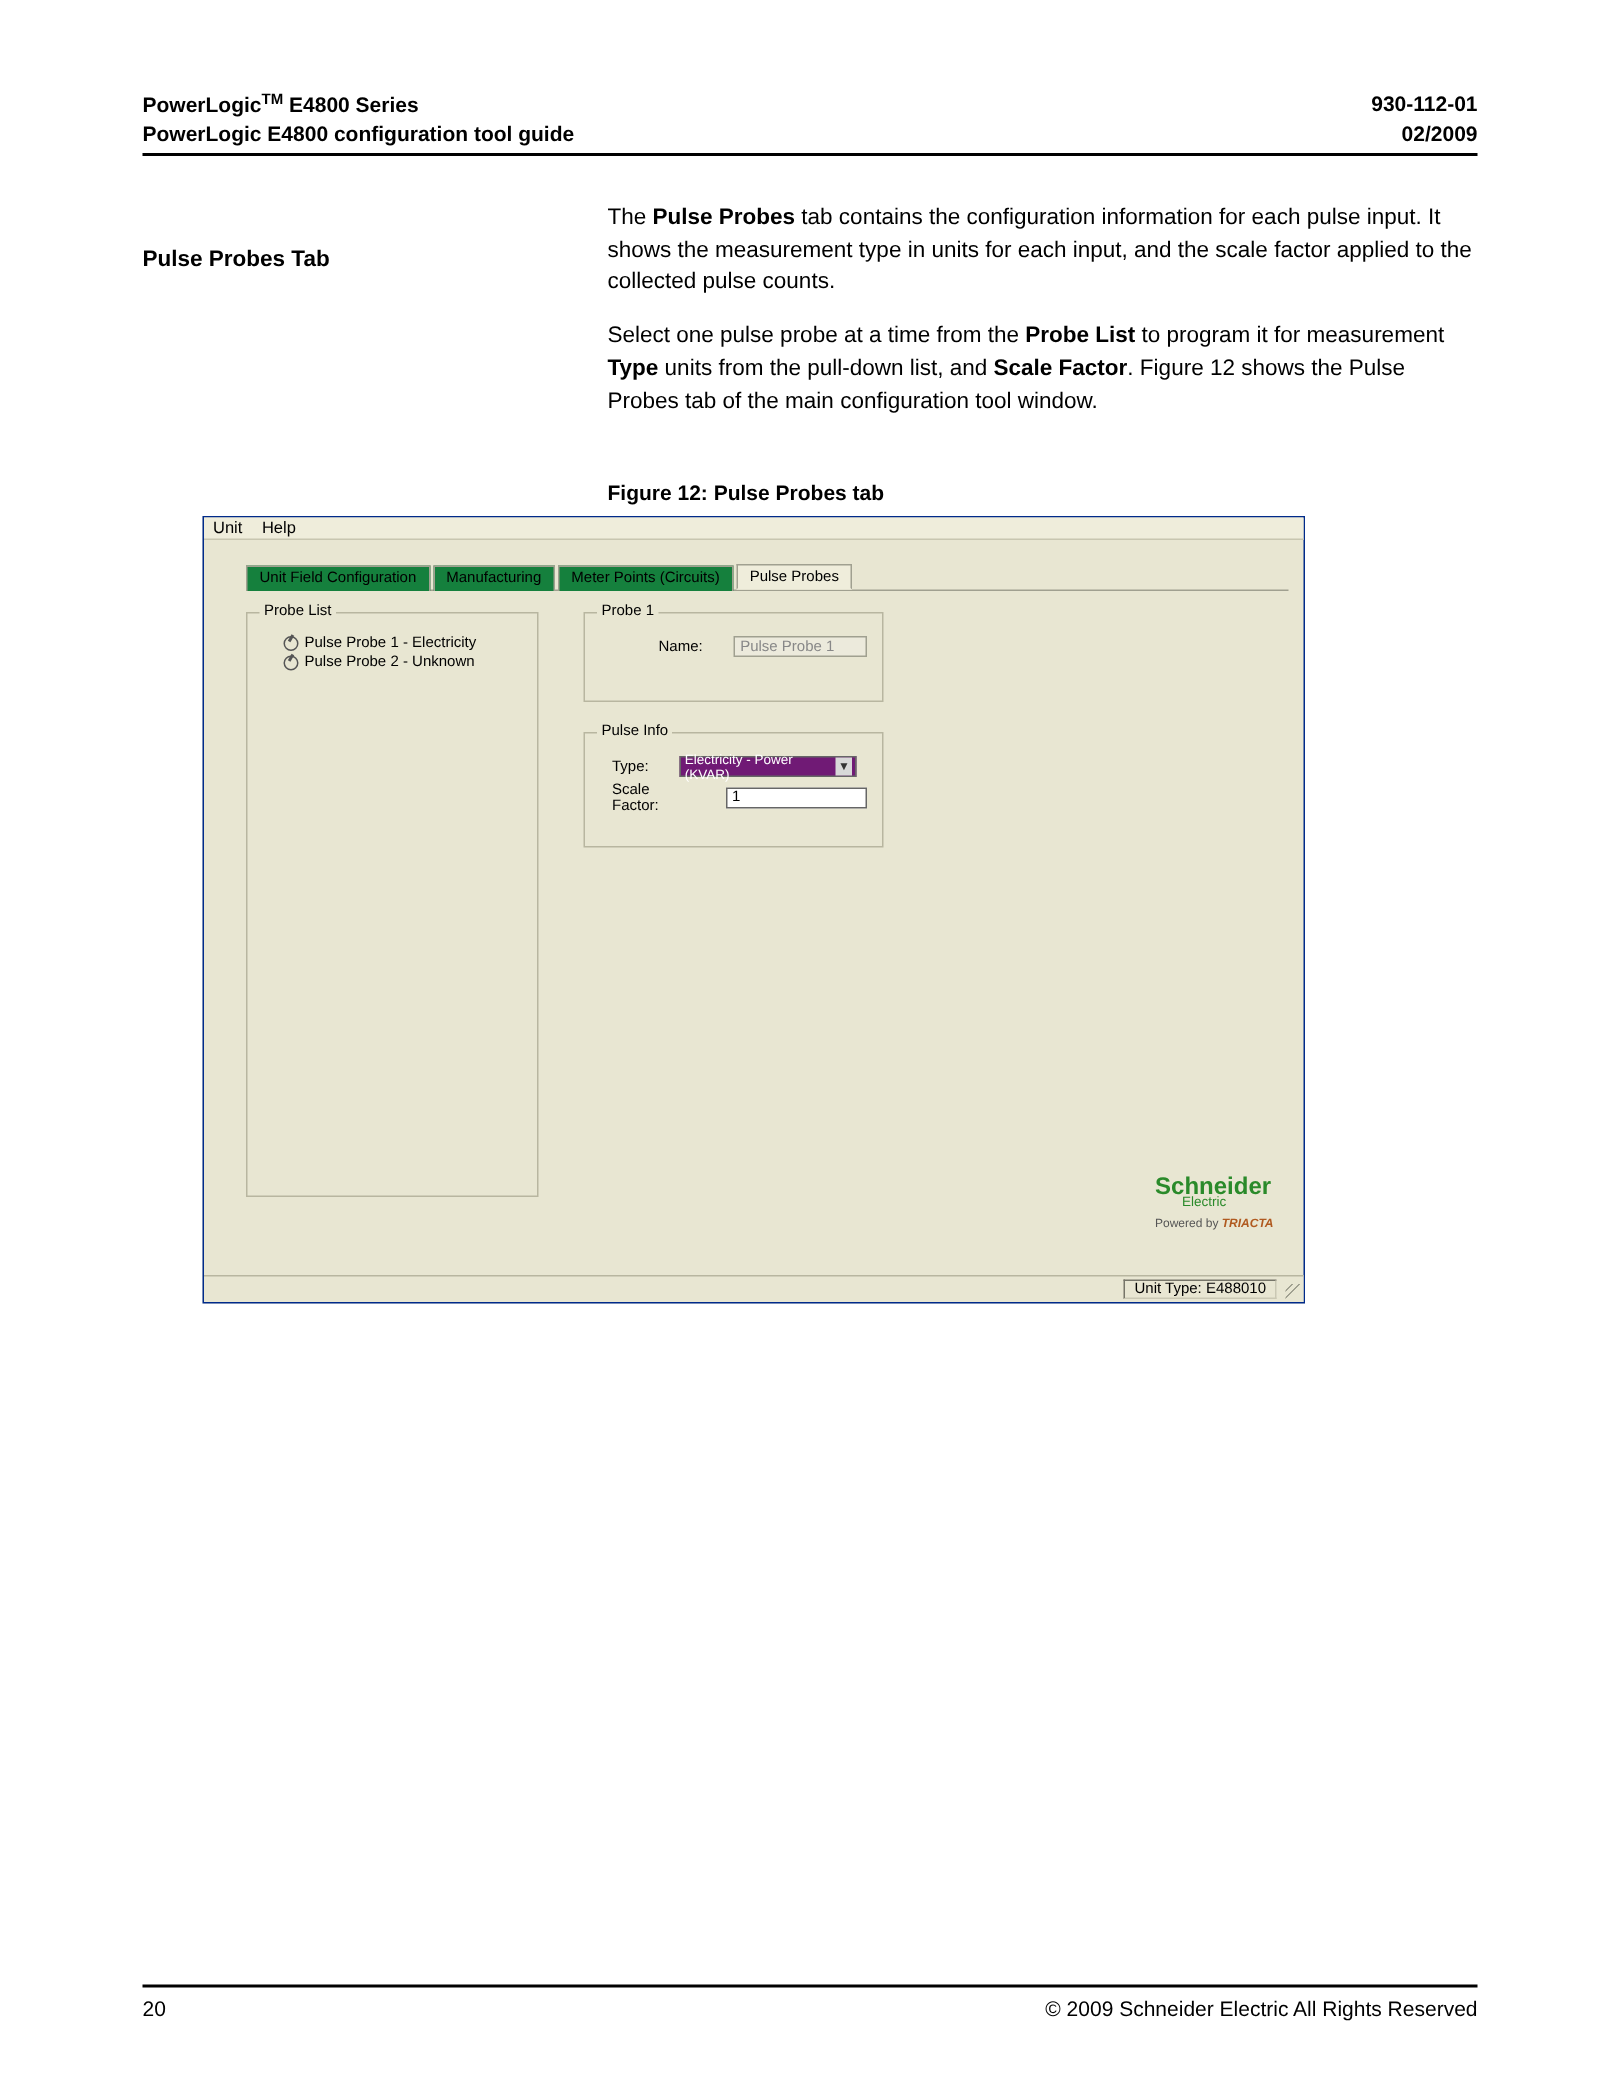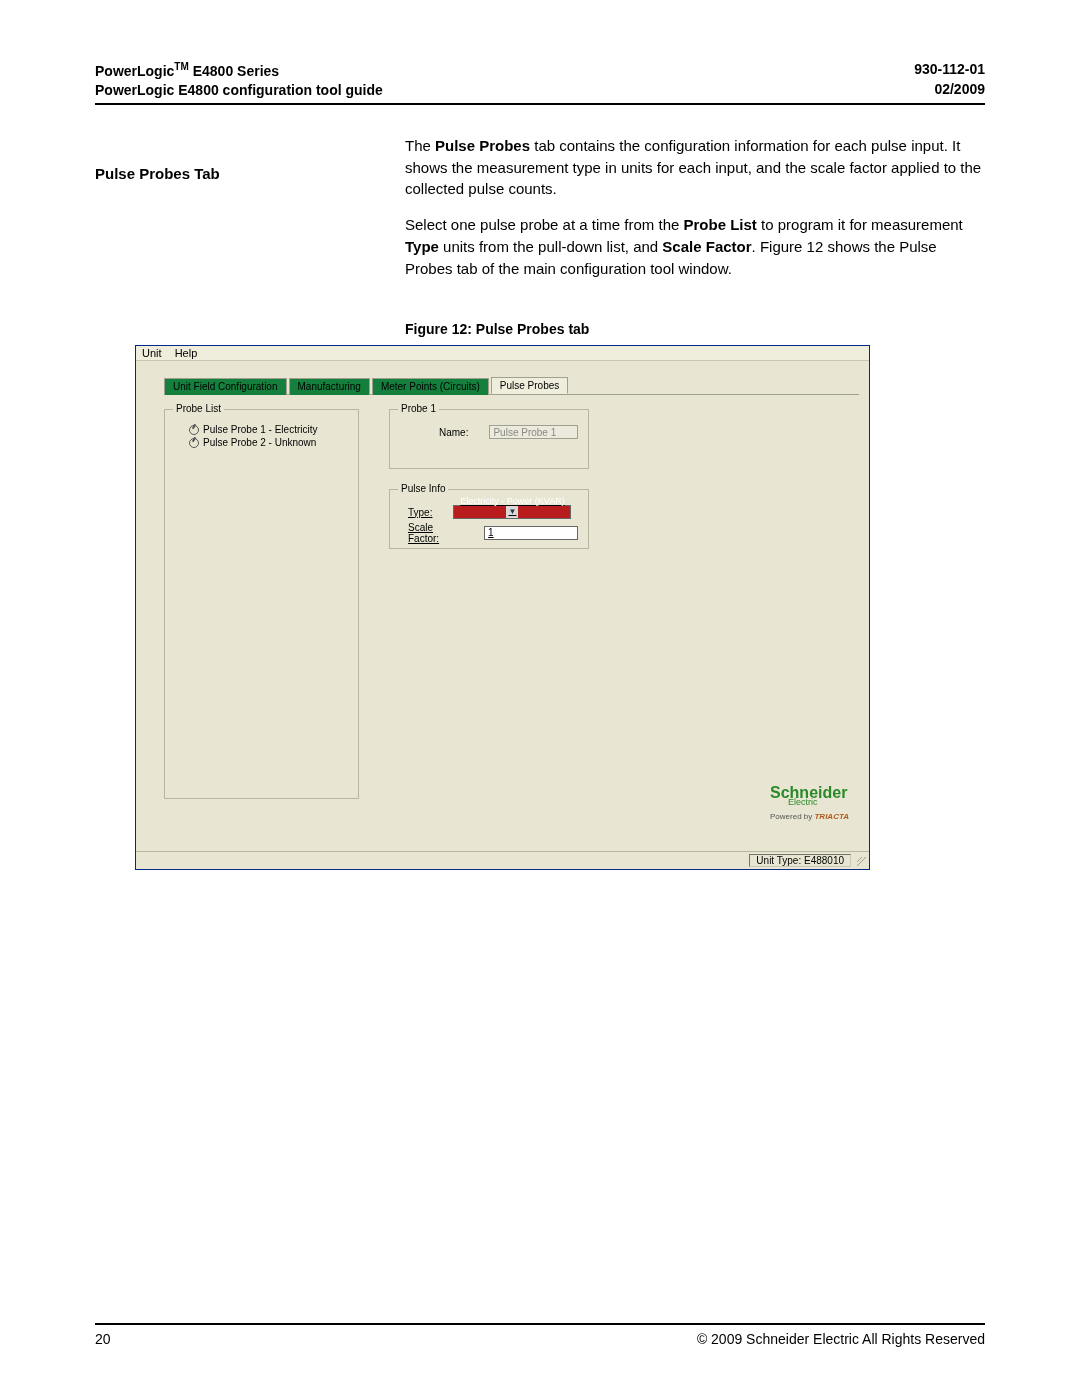--- a/index.html
+++ b/index.html
@@ -134,31 +134,31 @@
   }
   .tree-icon {
     width: 10px; height: 10px;
     border: 1px solid #555; border-radius: 50%;
     position: relative;
   }
   .tree-icon::after {
     content: ""; position: absolute; left: 3px; top: -2px; width: 2px; height: 5px; background: #555; transform: rotate(30deg);
   }
   .probe1-box { width: 200px; height: 60px; padding-left: 41px; }
-  .pulseinfo-box { width: 200px; height: 60px; margin-top: 20px; text-decoration: underline; }
+  .pulseinfo-box { width: 200px; height: 77px; margin-top: 20px; }
   .form-row { display: flex; align-items: center; margin: 3px 0 3px 8px; font-size: 10px; gap: 21px; }
   .ro-input {
     border: 1px solid #a0a090; background: #eceadc;
     font-size: 10px; padding: 1px 3px; color: #888;
     height: 14px; width: 100px;
   }
   .sel {
-    border: 1px solid #666; background: #b91c1c; color: #fff;
+    border: 1px solid #666; background: #701a75; color: #fff;
     font-size: 9px; height: 14px; padding: 0 2px; width: 118px;
-    display: flex; align-items: center; justify-content: flex-end; flex-direction: column;
+    display: flex; align-items: center; justify-content: space-between;
   }
   .sel .arrow {
     width: 12px; height: 12px; background: #d8d8d8; color: #333;
     font-size: 8px; line-height: 12px; text-align: center;
   }
   .num-input {
     border: 1px solid #666; background: #fff; font-size: 10px;
     padding: 0 3px; height: 14px; width: 100px;
   }
   .branding {

